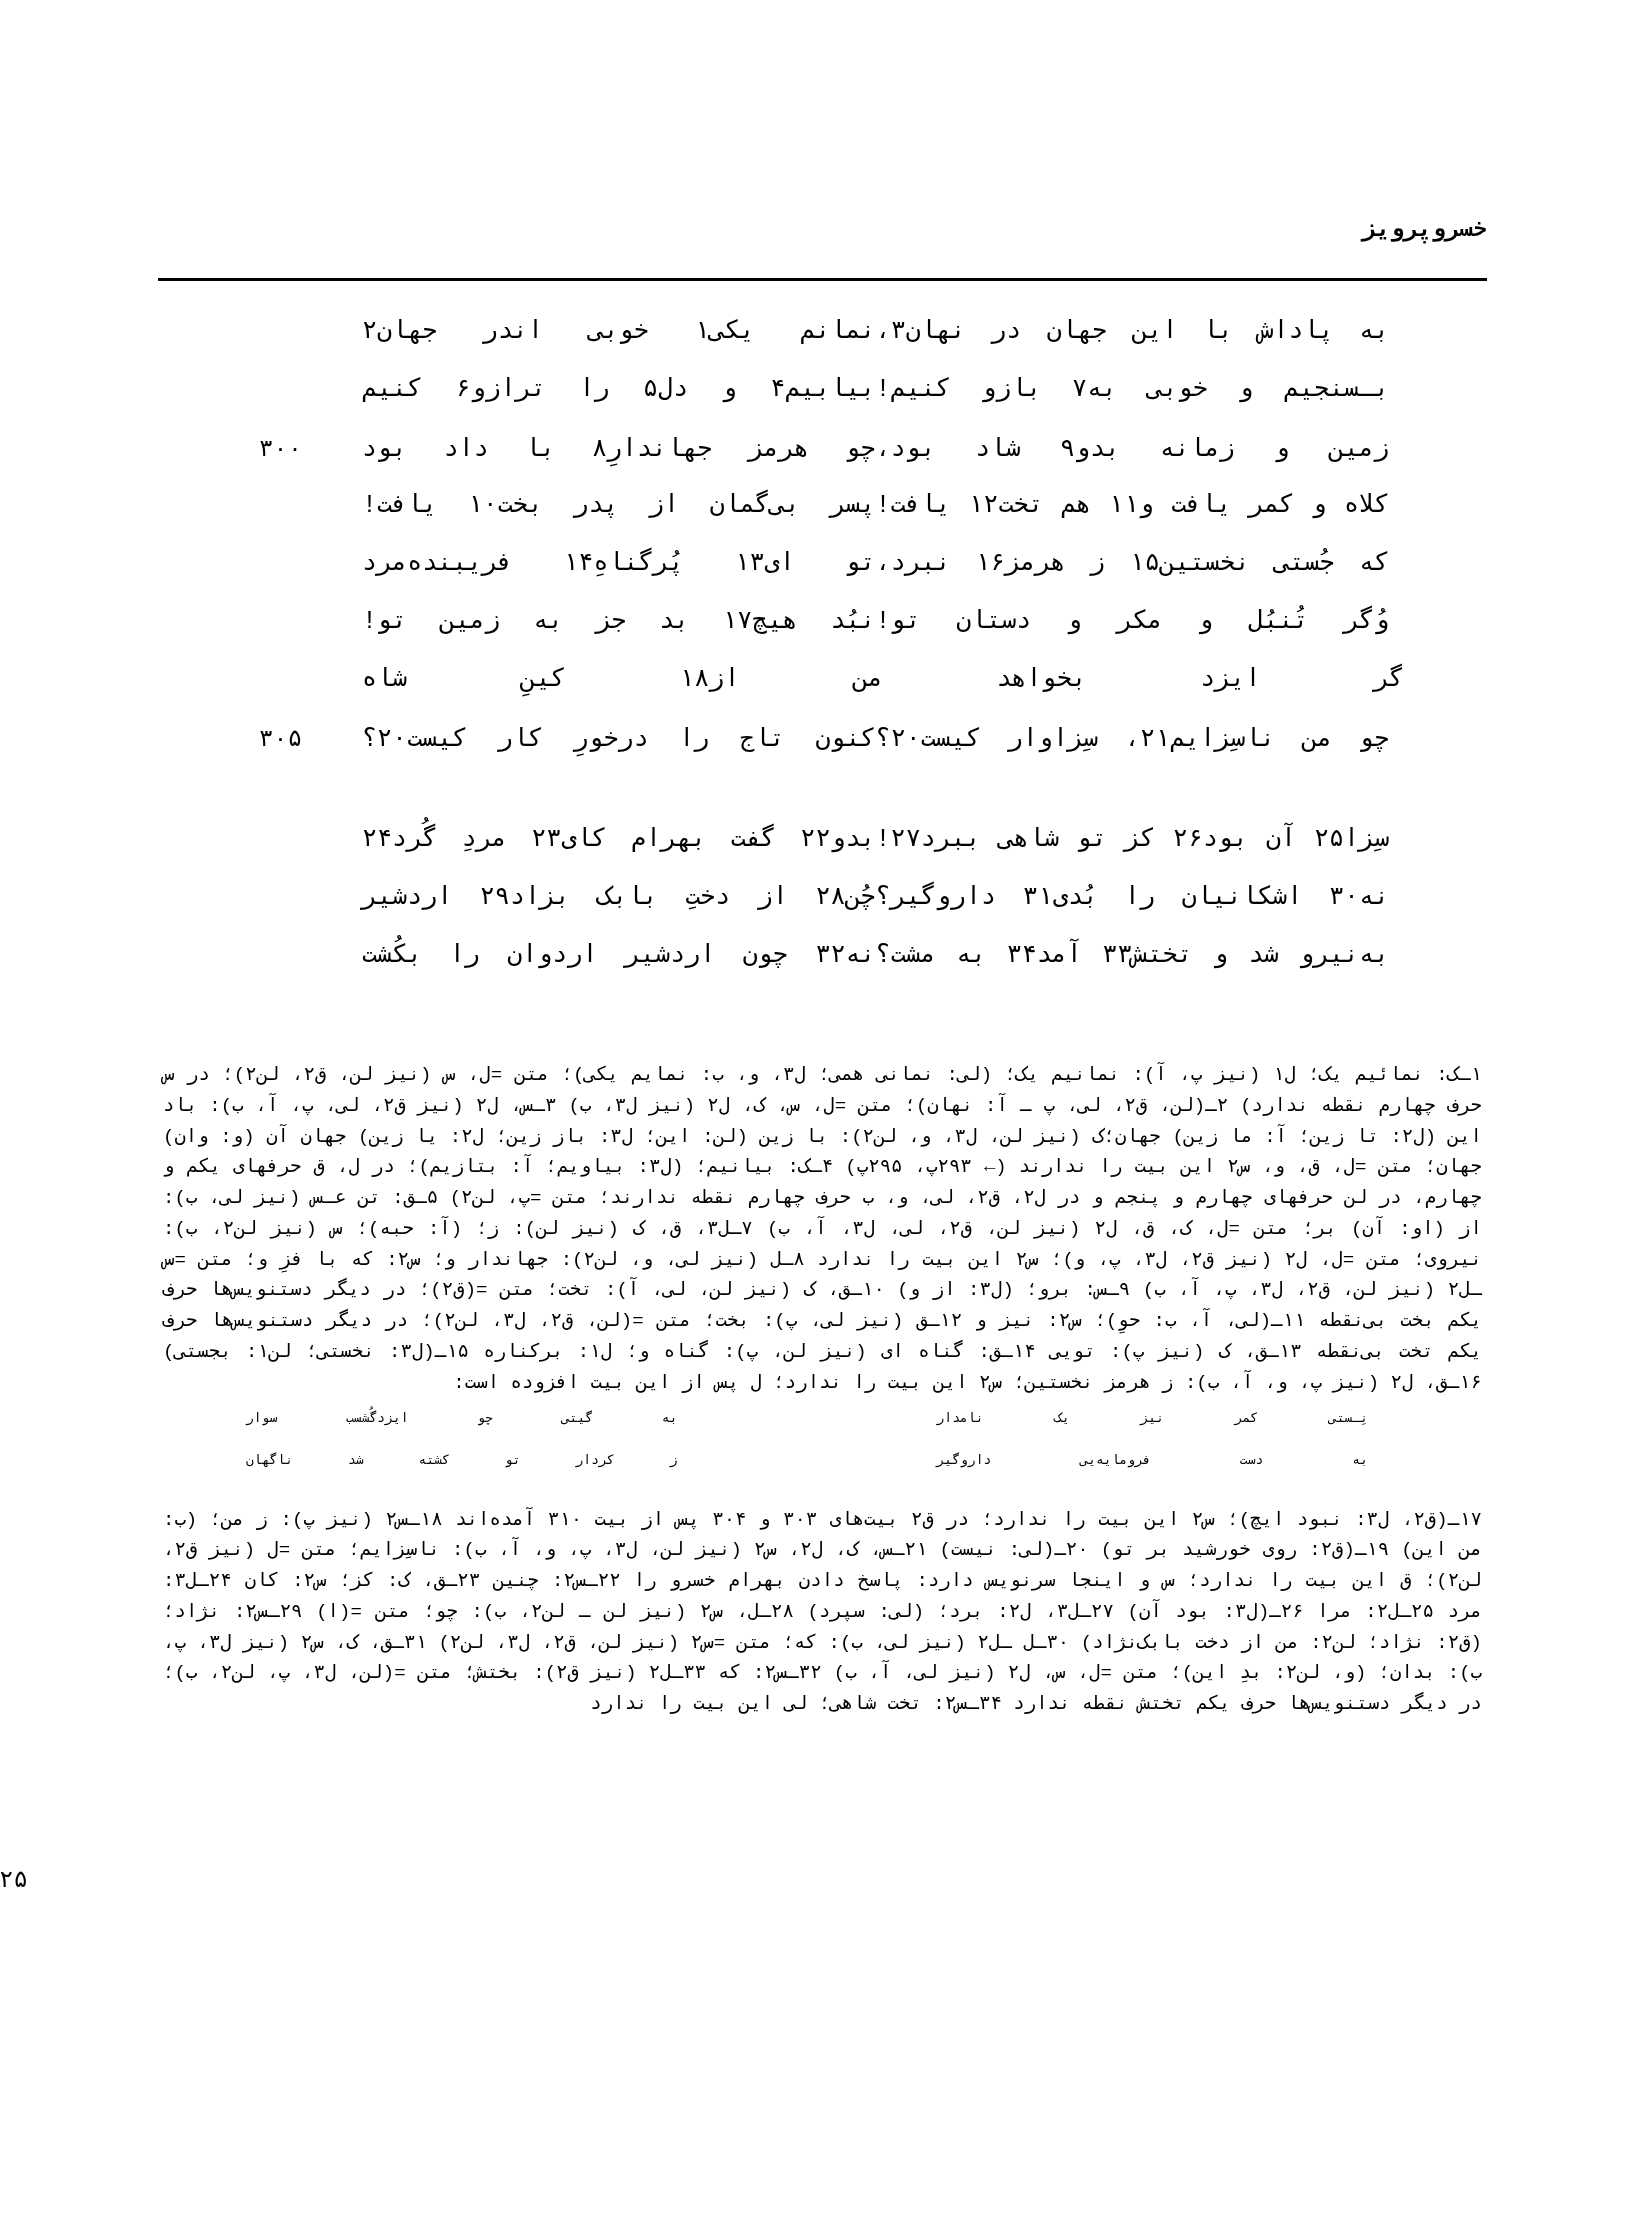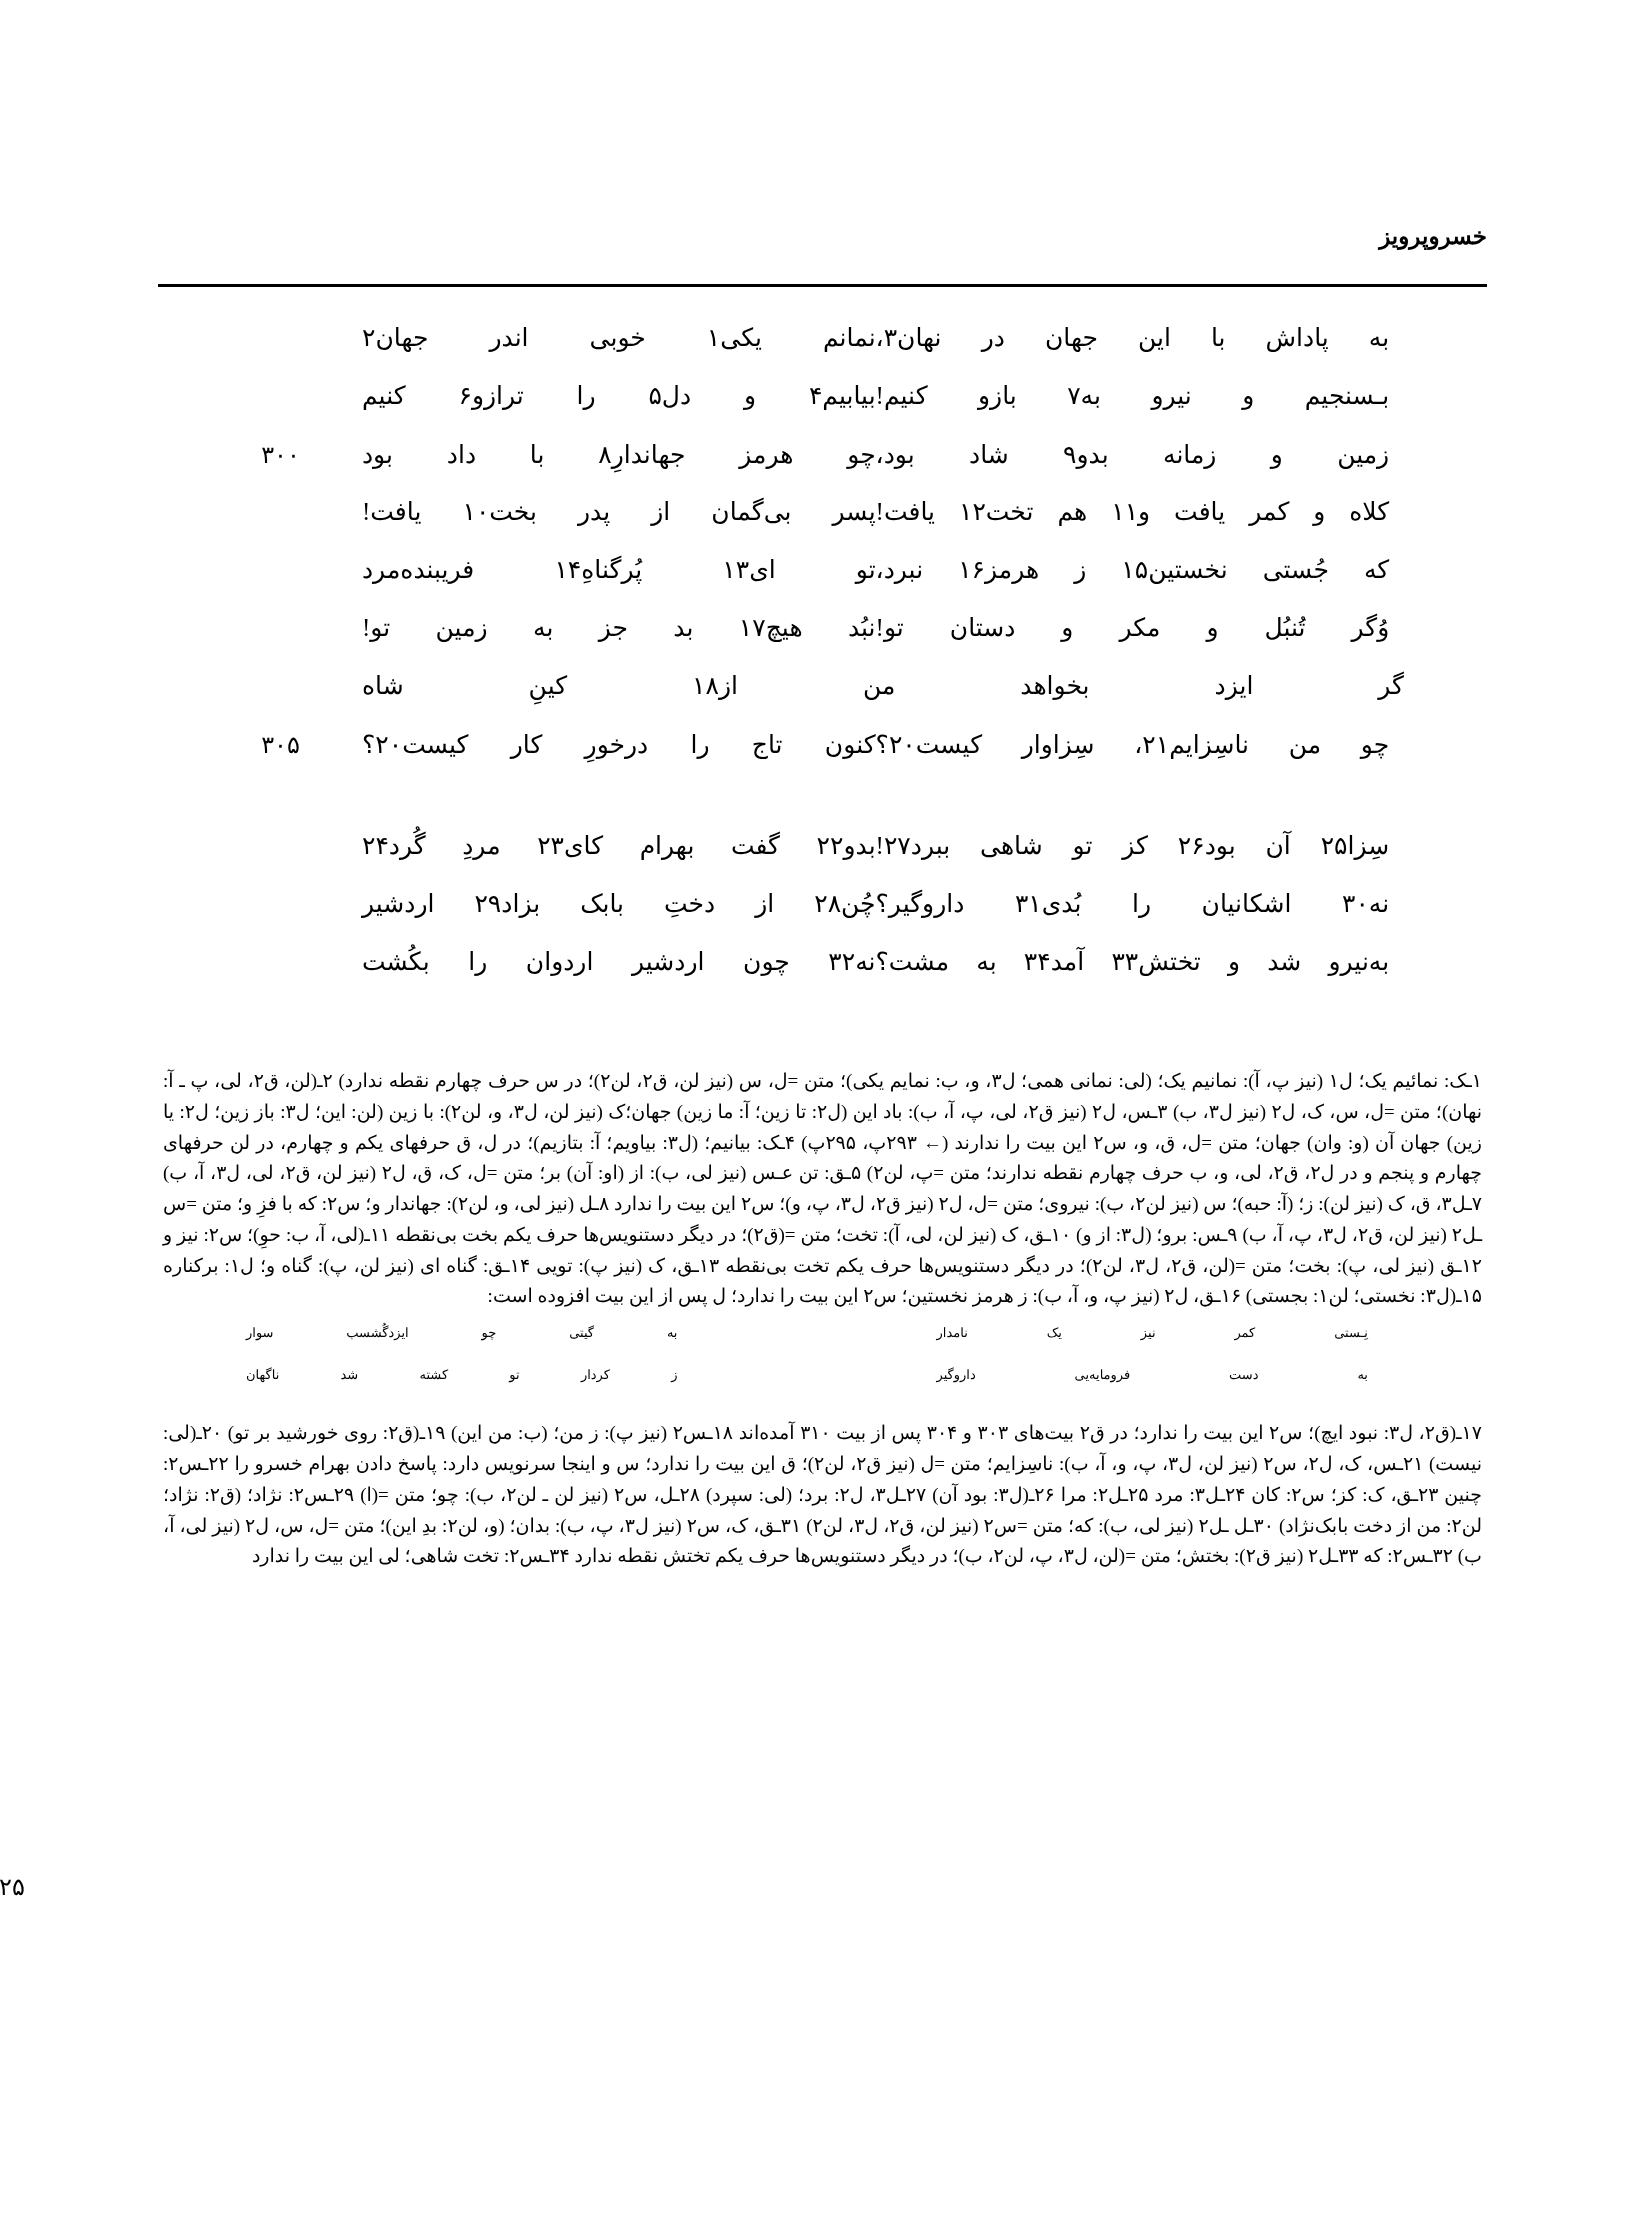--- a/index.html
+++ b/index.html
@@ -6,22 +6,22 @@
   html, body {
     margin: 0;
     padding: 0;
     background: #ffffff;
   }
   .page {
     position: relative;
     width: 1647px;
     height: 1960px;
     background: #ffffff;
-    margin: 18px auto;
-    font-family: Liberation Serif, serif;
+    margin: 12px auto;
+    font-family: Liberation Mono, monospace;
     color: #000000;
     overflow: hidden;
     direction: rtl;
   }
 
   
   .header-zone {
     position: absolute;
     top: 214px;
     right: 159px;
@@ -147,21 +147,21 @@
 
   <div class="verse-block">
 
     <div class="stanza">
       <div class="couplet">
         <div class="hemi left">به پاداش با این جهان در نهان٣،</div>
         <div class="hemi right">نمانم یکی١ خوبی اندر جهان٢</div>
         <div class="vnum"></div>
       </div>
       <div class="couplet">
-        <div class="hemi left">بـسنجیم و نیرو به٧ بازو کنیم!</div>
+        <div class="hemi left">بـسنجیم و خوبی به٧ بازو کنیم!</div>
         <div class="hemi right">بیابیم۴ و دل۵ را ترازو۶ کنیم</div>
         <div class="vnum"></div>
       </div>
       <div class="couplet">
         <div class="hemi left">زمین و زمانه بدو٩ شاد بود،</div>
         <div class="hemi right">چو هرمز جهاندارِ٨ با داد بود</div>
         <div class="vnum">٣٠٠</div>
       </div>
       <div class="couplet">
         <div class="hemi left">کلاه و کمر یافت و١١ هم تخت١٢ یافت!</div>

